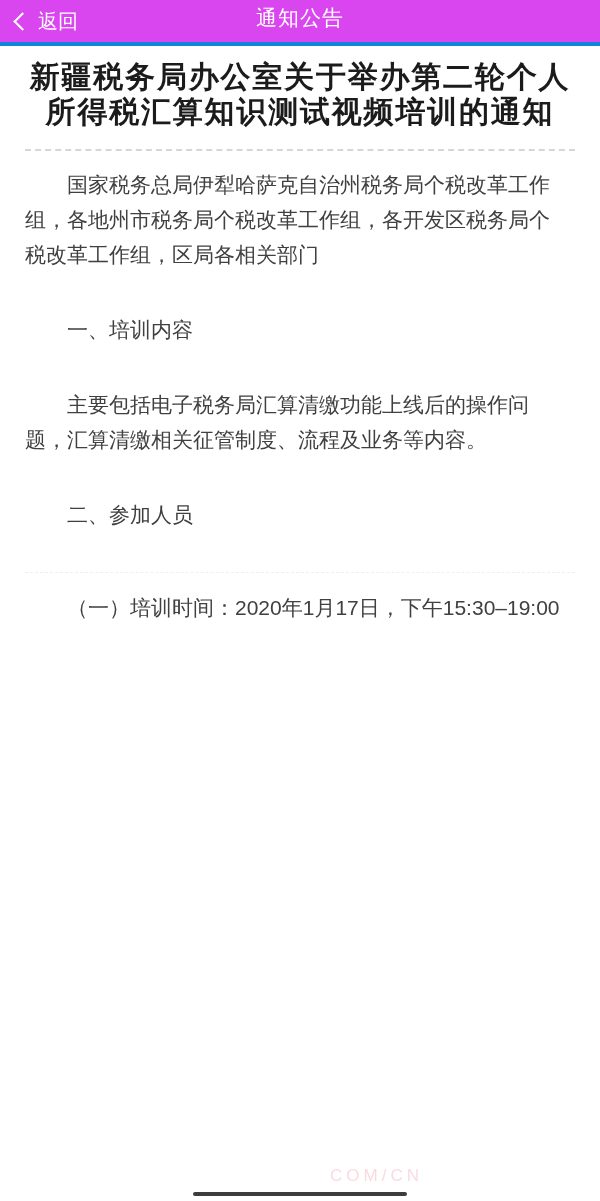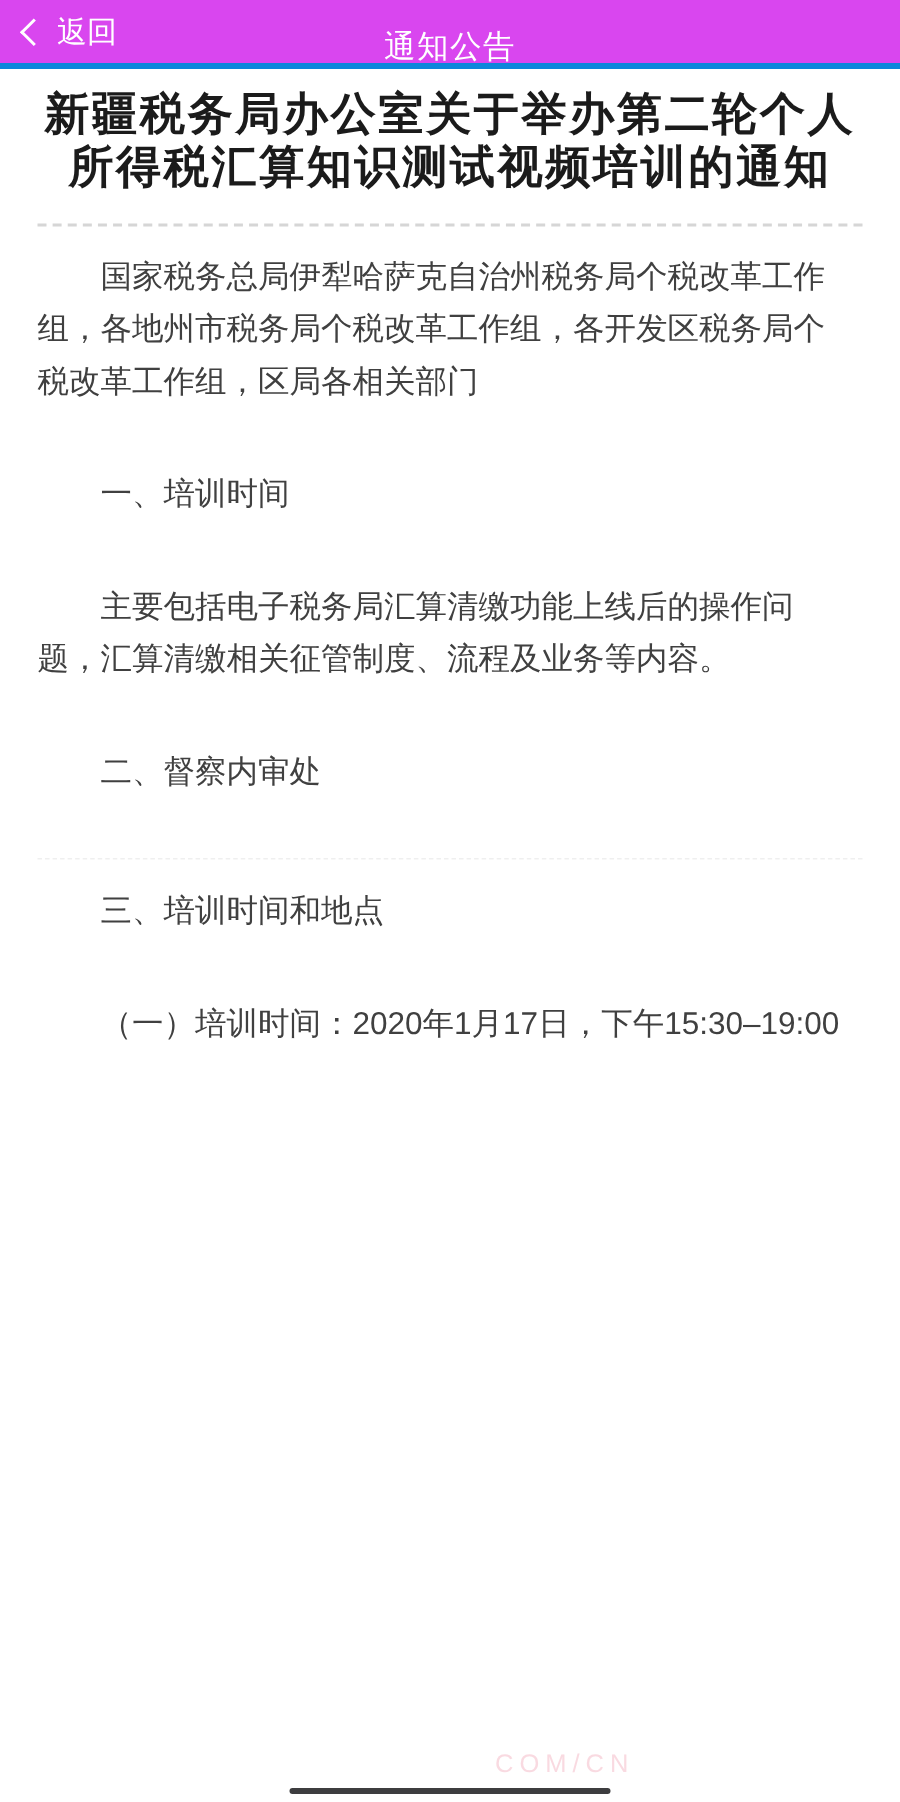--- a/index.html
+++ b/index.html
@@ -24,21 +24,21 @@
     position: absolute; left: 16px; top: 0; height: 42px;
     display: flex; align-items: center; gap: 9px;
     font-size: 20px; color: #ffffff; cursor: pointer;
   }
   .chevron {
     display: inline-block; width: 11px; height: 11px;
     border-left: 2.5px solid #ffffff; border-bottom: 2.5px solid #ffffff;
     transform: rotate(45deg); margin-top: 1px;
   }
   .navtitle {
-    margin: 17px auto; font-size: 21px; letter-spacing: 1px;
+    margin: 4px auto; font-size: 21px; letter-spacing: 1px;
     font-weight: 500; color: #ffffff;
   }
 
   
   .article {
     position: relative; z-index: 1;
     padding: 0 25px;
     color: #404040;
   }
   .article h1 {
@@ -97,30 +97,29 @@
   <span class="watermark">COM/CN</span>
 
   <main class="article">
     <h1>新疆税务局办公室关于举办第二轮个人所得税汇算知识测试视频培训的通知</h1>
 
     <div class="dashed"></div>
 
     <p>国家税务总局伊犁哈萨克自治州税务局个税改革工作组，各地州市税务局个税改革工作组，各开发区税务局个税改革工作组，区局各相关部门</p>
 
 
-    <p>一、培训时间</p>
+    <p>一、培训内容</p>
 
     <p>主要包括电子税务局汇算清缴功能上线后的操作问题，汇算清缴相关征管制度、流程及业务等内容。</p>
 
-    <p>二、督察内审处</p>
+    <p>二、参加人员</p>
 
 
 
     <div class="dashed faint"></div>
 
-    <p>三、培训时间和地点</p>
 
     <p>（一）培训时间：2020年1月17日，下午15:30–19:00</p>
   </main>
 
   <div class="home-indicator"></div>
 
 </div>
 
 </body></html>

